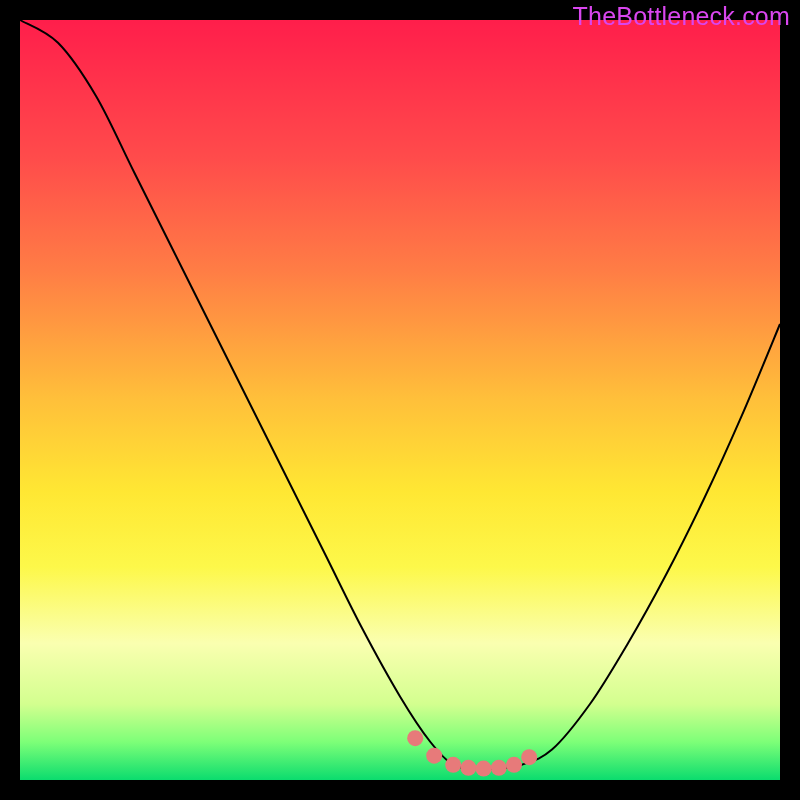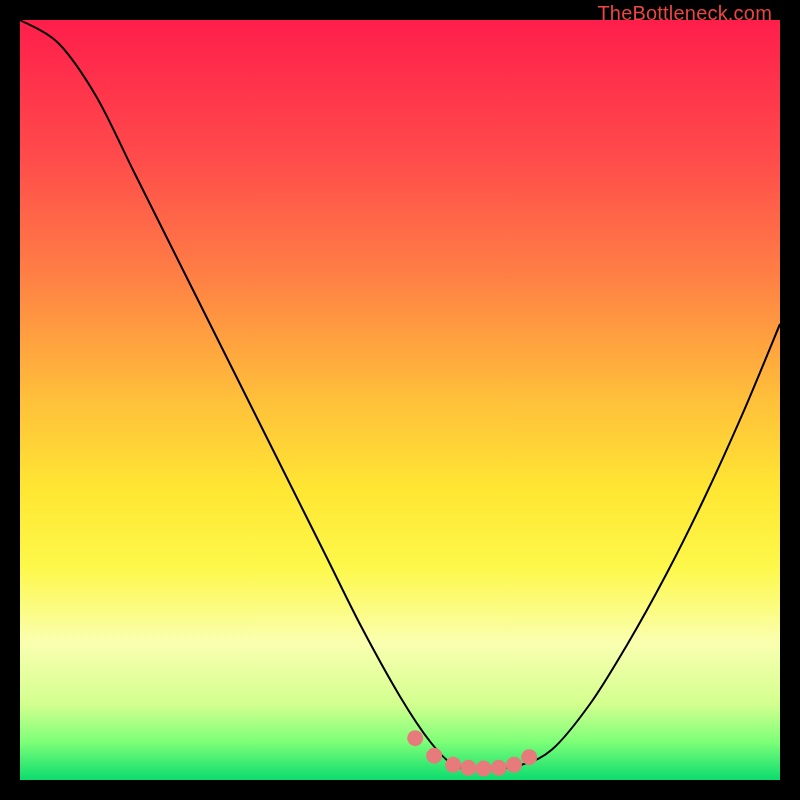--- a/index.html
+++ b/index.html
@@ -23,23 +23,23 @@
     position: absolute;
     left: 20px;
     top: 20px;
     width: 760px;
     height: 760px;
     
   }
   .watermark {
     position: absolute;
     top: 2px;
-    right: 28px;
-    color: #ef4444;
-    font-size: 20px;
+    right: 10px;
+    color: #d946ef;
+    font-size: 25px;
     font-weight: 500;
     letter-spacing: 0.2px;
   }
   svg.curve-layer {
     position: absolute;
     left: 20px;
     top: 20px;
     width: 760px;
     height: 760px;
     overflow: visible;

